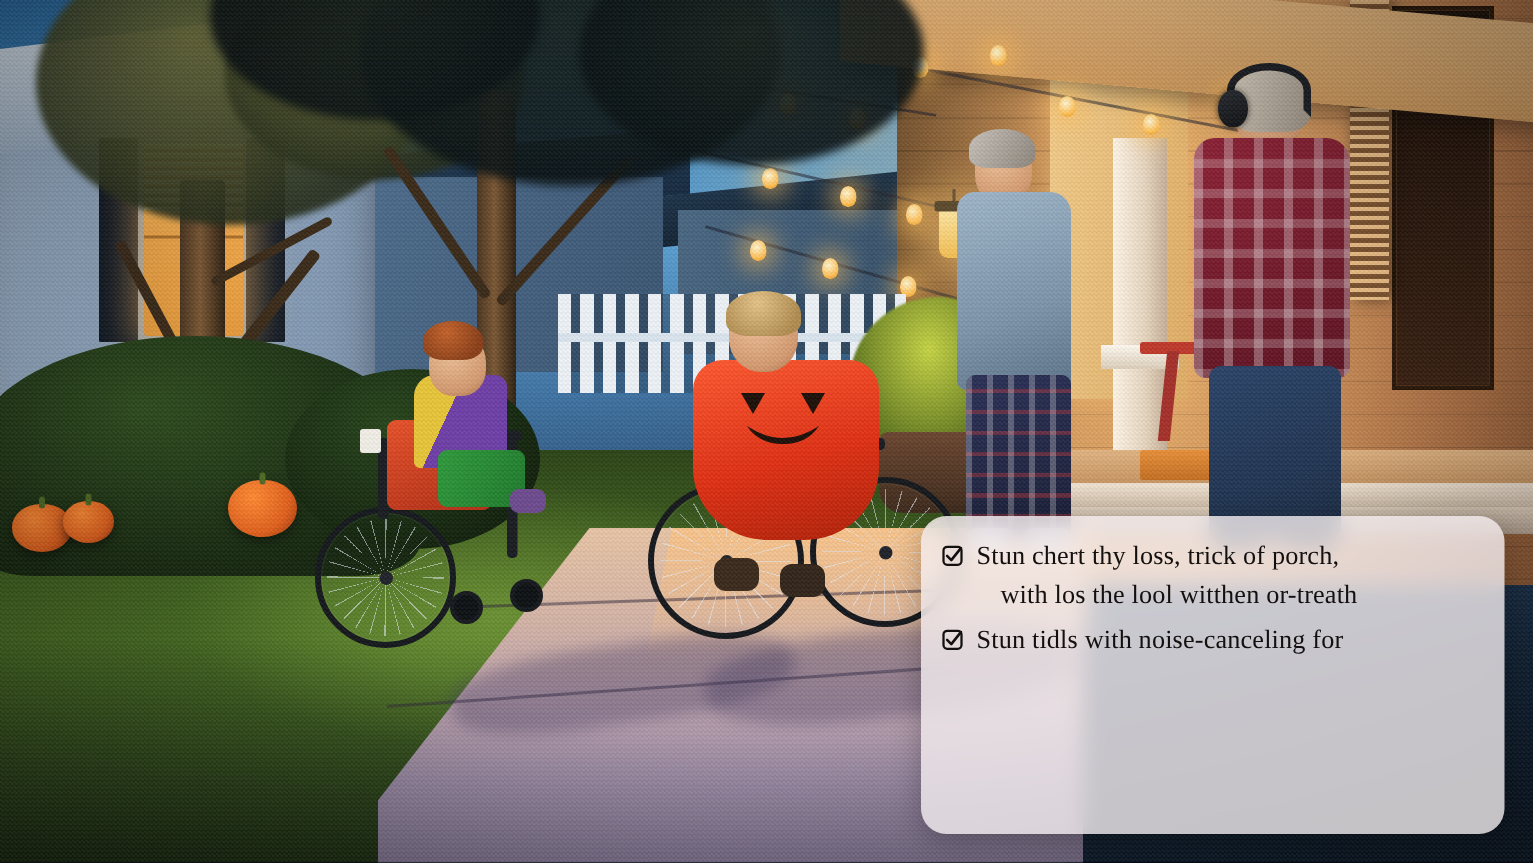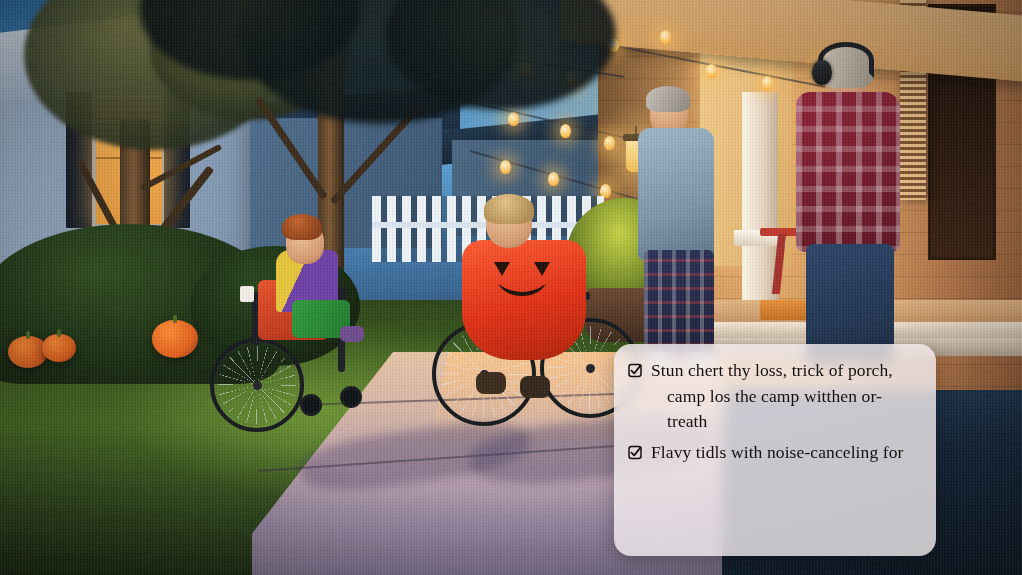--- a/index.html
+++ b/index.html
@@ -155,21 +155,21 @@
   .headphone-band{position:absolute;width:46px;height:26px;border:5px solid #1b1e23;
        border-bottom-color:transparent;border-radius:50% 50% 0 0;}
 
   
   .vignette{position:absolute;inset:0;pointer-events:none;
        background:radial-gradient(ellipse at 50% 45%,rgba(0,0,0,0) 52%,rgba(0,0,0,.42) 100%);}
   .grain{position:absolute;inset:0;pointer-events:none;opacity:.05;
        background:repeating-conic-gradient(#fff 0% 25%,#000 25% 50%);background-size:3px 3px;}
 
   
-  .card{position:absolute;left:614px;top:344px;width:322px;height:212px;border-radius:17px;
+  .card{position:absolute;left:614px;top:344px;width:389px;height:212px;border-radius:17px;
        background:rgba(244,238,240,.80);
        backdrop-filter:blur(7px);-webkit-backdrop-filter:blur(7px);
        box-shadow:0 4px 20px rgba(0,0,0,.28);
        padding:14px 18px 10px 14px;box-sizing:border-box;overflow:hidden;}
   .tip{display:flex;align-items:flex-start;gap:8px;margin-bottom:5px;}
   .chk{flex:0 0 auto;width:15px;height:15px;margin-top:5px;position:relative;}
   .chk svg{display:block;}
   .tip-text{font-family:"Liberation Serif",serif;font-size:17.5px;line-height:1.47;
        color:#13100f;letter-spacing:.1px;}
   .tip-text .l2{display:block;padding-left:16px;}
@@ -353,32 +353,32 @@
 
     <div class="tip tip-1">
       <span class="chk">
         <svg width="15" height="15" viewBox="0 0 15 15">
           <rect x="1" y="1.5" width="12" height="12" rx="2.5" fill="none" stroke="#13100f" stroke-width="1.5"></rect>
           <path d="M3.4 7.6 L6.2 10.4 L12.6 2.4" fill="none" stroke="#13100f" stroke-width="1.7" stroke-linecap="round" stroke-linejoin="round"></path>
         </svg>
       </span>
       <span class="tip-text">
         <span>Stun chert thy loss, trick of porch,</span>
-        <span class="l2">camp los the camp witthen or-treath</span>
+        <span class="l2">with los the lool witthen or-treath</span>
       </span>
     </div>
 
 
     <div class="tip tip-3">
       <span class="chk">
         <svg width="15" height="15" viewBox="0 0 15 15">
           <rect x="1" y="1.5" width="12" height="12" rx="2.5" fill="none" stroke="#13100f" stroke-width="1.5"></rect>
           <path d="M3.4 7.6 L6.2 10.4 L12.6 2.4" fill="none" stroke="#13100f" stroke-width="1.7" stroke-linecap="round" stroke-linejoin="round"></path>
         </svg>
       </span>
       <span class="tip-text">
-        <span>Flavy tidls with noise-canceling for</span>
+        <span>Stun tidls with noise-canceling for</span>
       </span>
     </div>
 
   </div>
 
 </div>
 
 </body></html>

